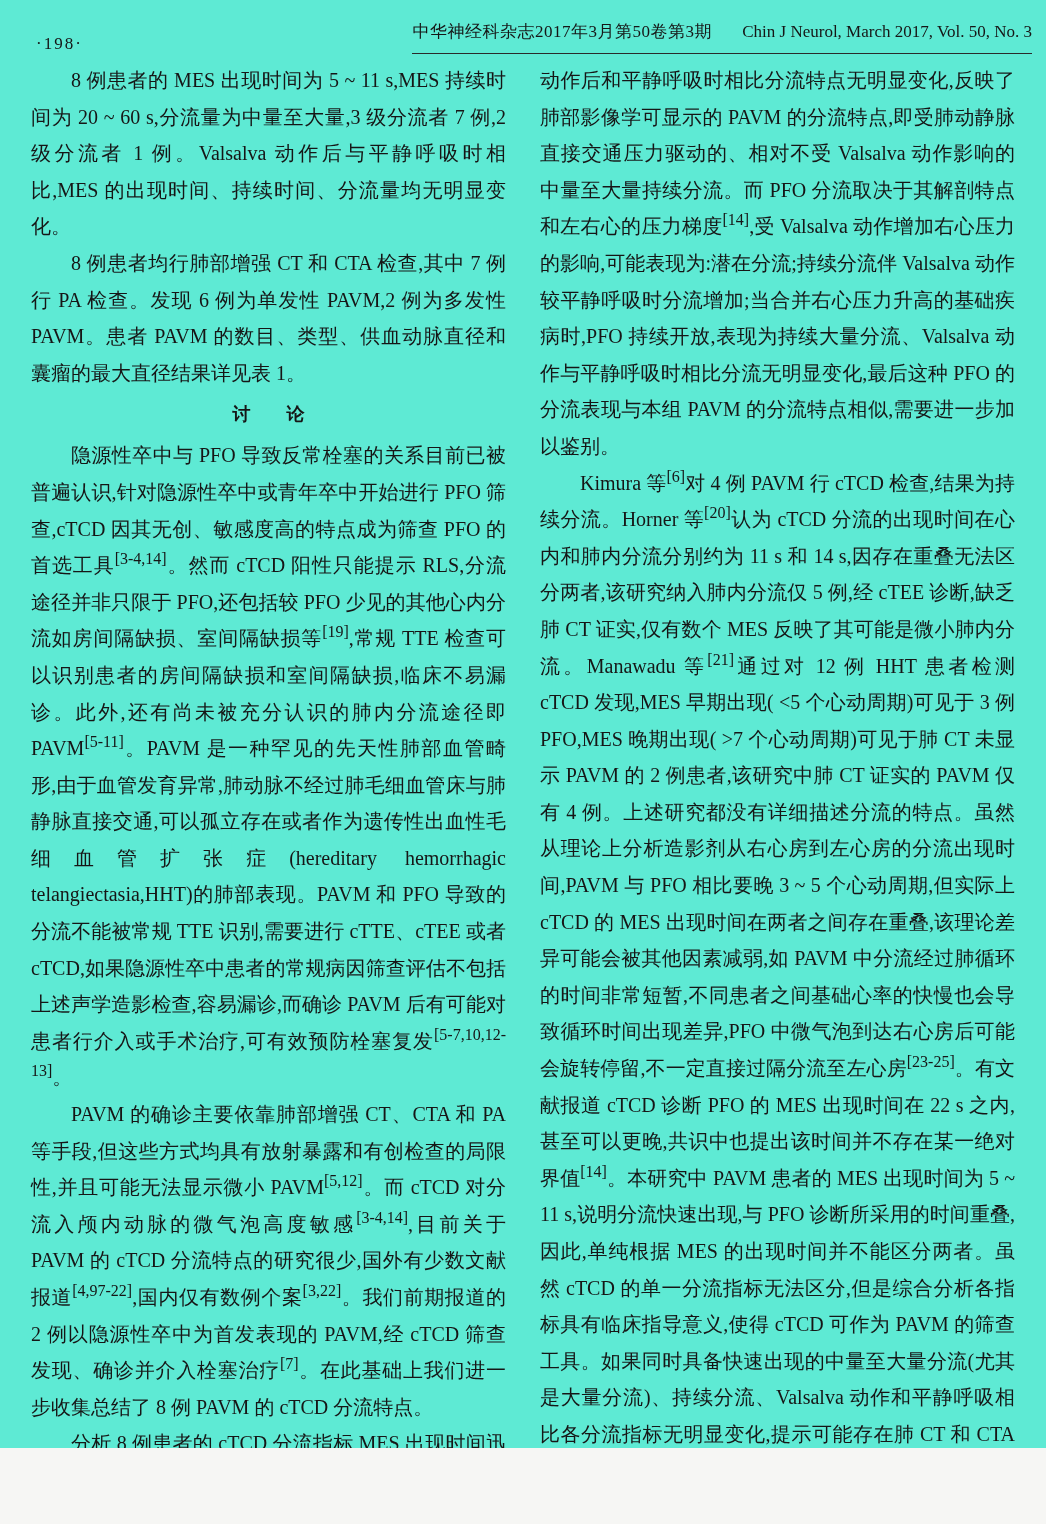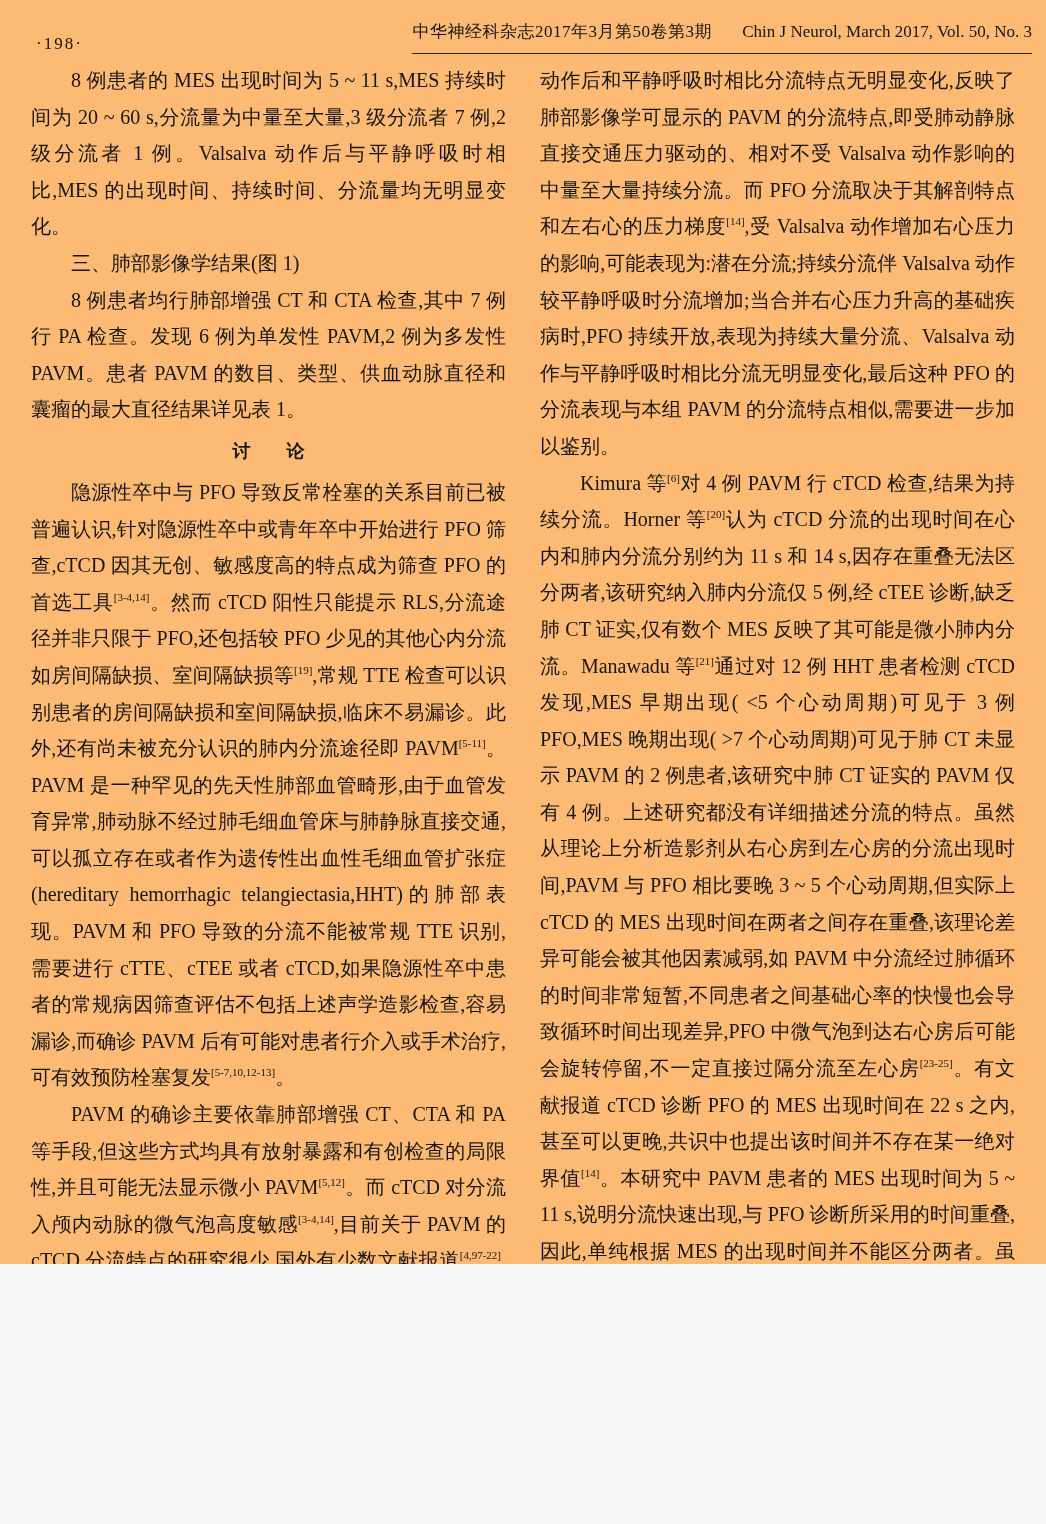--- a/index.html
+++ b/index.html
@@ -3,22 +3,22 @@
 <meta charset="utf-8">
 <style>
   html,body { margin:0; padding:0; }
   body {
     width:1046px; height:1524px;
     background:#f6f6f4;
     font-family:"Liberation Serif","DejaVu Serif",serif;
   }
   .page {
     position:relative;
-    width:1046px; height:1264px;
-    background:#fdba74;
+    width:1046px; height:1448px;
+    background:#5eead4;
     color:#161616;
     overflow:hidden;
   }
   .page-header {
     position:absolute;
     top:20px; left:30px; right:14px;
     display:flex;
     justify-content:space-between;
     align-items:flex-end;
     font-size:17px;
@@ -51,21 +51,21 @@
     margin:0; font-size:20px; font-weight:normal;
     text-indent:2em; line-height:36.6px;
   }
   .col h2 {
     margin:4px 0 4px 0;
     font-size:18px; font-weight:bold;
     text-align:center; text-indent:0;
     line-height:38px;
   }
   sup {
-    font-size:11px;
+    font-size:16px;
     line-height:0;
     vertical-align:super;
     letter-spacing:0;
   }
   .watermark {
     position:absolute;
     left:103px; top:1530px;
     font-size:27px;
     font-weight:bold;
     color:rgba(110,110,110,0.75);
@@ -82,21 +82,20 @@
     <span class="page-number">·198·</span>
     <span class="journal-title">
       <span class="cn">中华神经科杂志2017年3月第50卷第3期</span>
       <span class="en">Chin J Neurol, March 2017, Vol. 50, No. 3</span>
     </span>
   </header>
 
   <main class="columns">
     <div class="col" id="col-left">
         <p>8 例患者的 MES 出现时间为 5 ~ 11 s,MES 持续时间为 20 ~ 60 s,分流量为中量至大量,3 级分流者 7 例,2 级分流者 1 例。Valsalva 动作后与平静呼吸时相比,MES 的出现时间、持续时间、分流量均无明显变化。</p>
-        <h3>三、肺部影像学结果(图 1)</h3>
         <p>8 例患者均行肺部增强 CT 和 CTA 检查,其中 7 例行 PA 检查。发现 6 例为单发性 PAVM,2 例为多发性 PAVM。患者 PAVM 的数目、类型、供血动脉直径和囊瘤的最大直径结果详见表 1。</p>
         <h2>讨　　论</h2>
         <p>隐源性卒中与 PFO 导致反常栓塞的关系目前已被普遍认识,针对隐源性卒中或青年卒中开始进行 PFO 筛查,cTCD 因其无创、敏感度高的特点成为筛查 PFO 的首选工具<sup>[3-4,14]</sup>。然而 cTCD 阳性只能提示 RLS,分流途径并非只限于 PFO,还包括较 PFO 少见的其他心内分流如房间隔缺损、室间隔缺损等<sup>[19]</sup>,常规 TTE 检查可以识别患者的房间隔缺损和室间隔缺损,临床不易漏诊。此外,还有尚未被充分认识的肺内分流途径即 PAVM<sup>[5-11]</sup>。PAVM 是一种罕见的先天性肺部血管畸形,由于血管发育异常,肺动脉不经过肺毛细血管床与肺静脉直接交通,可以孤立存在或者作为遗传性出血性毛细血管扩张症(hereditary hemorrhagic telangiectasia,HHT)的肺部表现。PAVM 和 PFO 导致的分流不能被常规 TTE 识别,需要进行 cTTE、cTEE 或者 cTCD,如果隐源性卒中患者的常规病因筛查评估不包括上述声学造影检查,容易漏诊,而确诊 PAVM 后有可能对患者行介入或手术治疗,可有效预防栓塞复发<sup>[5-7,10,12-13]</sup>。</p>
         <p>PAVM 的确诊主要依靠肺部增强 CT、CTA 和 PA 等手段,但这些方式均具有放射暴露和有创检查的局限性,并且可能无法显示微小 PAVM<sup>[5,12]</sup>。而 cTCD 对分流入颅内动脉的微气泡高度敏感<sup>[3-4,14]</sup>,目前关于 PAVM 的 cTCD 分流特点的研究很少,国外有少数文献报道<sup>[4,97-22]</sup>,国内仅有数例个案<sup>[3,22]</sup>。我们前期报道的 2 例以隐源性卒中为首发表现的 PAVM,经 cTCD 筛查发现、确诊并介入栓塞治疗<sup>[7]</sup>。在此基础上我们进一步收集总结了 8 例 PAVM 的 cTCD 分流特点。</p>
         <p>分析 8 例患者的 cTCD 分流指标,MES 出现时间迅速(5 ~ 11 s),持续时间较长(20 ~ 60 s),分流量为中量至大量,均为持续分流即平静呼吸时就存在分流,又称为静息分流,无潜在分流,Valsalva</p>
       </div>
     <div class="col" id="col-right">
         <p class="noindent">动作后和平静呼吸时相比分流特点无明显变化,反映了肺部影像学可显示的 PAVM 的分流特点,即受肺动静脉直接交通压力驱动的、相对不受 Valsalva 动作影响的中量至大量持续分流。而 PFO 分流取决于其解剖特点和左右心的压力梯度<sup>[14]</sup>,受 Valsalva 动作增加右心压力的影响,可能表现为:潜在分流;持续分流伴 Valsalva 动作较平静呼吸时分流增加;当合并右心压力升高的基础疾病时,PFO 持续开放,表现为持续大量分流、Valsalva 动作与平静呼吸时相比分流无明显变化,最后这种 PFO 的分流表现与本组 PAVM 的分流特点相似,需要进一步加以鉴别。</p>
         <p>Kimura 等<sup>[6]</sup>对 4 例 PAVM 行 cTCD 检查,结果为持续分流。Horner 等<sup>[20]</sup>认为 cTCD 分流的出现时间在心内和肺内分流分别约为 11 s 和 14 s,因存在重叠无法区分两者,该研究纳入肺内分流仅 5 例,经 cTEE 诊断,缺乏肺 CT 证实,仅有数个 MES 反映了其可能是微小肺内分流。Manawadu 等<sup>[21]</sup>通过对 12 例 HHT 患者检测 cTCD 发现,MES 早期出现( &lt;5 个心动周期)可见于 3 例 PFO,MES 晚期出现( &gt;7 个心动周期)可见于肺 CT 未显示 PAVM 的 2 例患者,该研究中肺 CT 证实的 PAVM 仅有 4 例。上述研究都没有详细描述分流的特点。虽然从理论上分析造影剂从右心房到左心房的分流出现时间,PAVM 与 PFO 相比要晚 3 ~ 5 个心动周期,但实际上 cTCD 的 MES 出现时间在两者之间存在重叠,该理论差异可能会被其他因素减弱,如 PAVM 中分流经过肺循环的时间非常短暂,不同患者之间基础心率的快慢也会导致循环时间出现差异,PFO 中微气泡到达右心房后可能会旋转停留,不一定直接过隔分流至左心房<sup>[23-25]</sup>。有文献报道 cTCD 诊断 PFO 的 MES 出现时间在 22 s 之内,甚至可以更晚,共识中也提出该时间并不存在某一绝对界值<sup>[14]</sup>。本研究中 PAVM 患者的 MES 出现时间为 5 ~ 11 s,说明分流快速出现,与 PFO 诊断所采用的时间重叠,因此,单纯根据 MES 的出现时间并不能区分两者。虽然 cTCD 的单一分流指标无法区分,但是综合分析各指标具有临床指导意义,使得 cTCD 可作为 PAVM 的筛查工具。如果同时具备快速出现的中量至大量分流(尤其是大量分流)、持续分流、Valsalva 动作和平静呼吸相比各分流指标无明显变化,提示可能存在肺 CT 和 CTA 可显示的 PAVM,建议行肺增强 CT 和 CTA 检查。此外,还要注意少数情况下 PAVM 和 PFO 可能并存于同一例患者当中。本研究中</p>
       </div>

